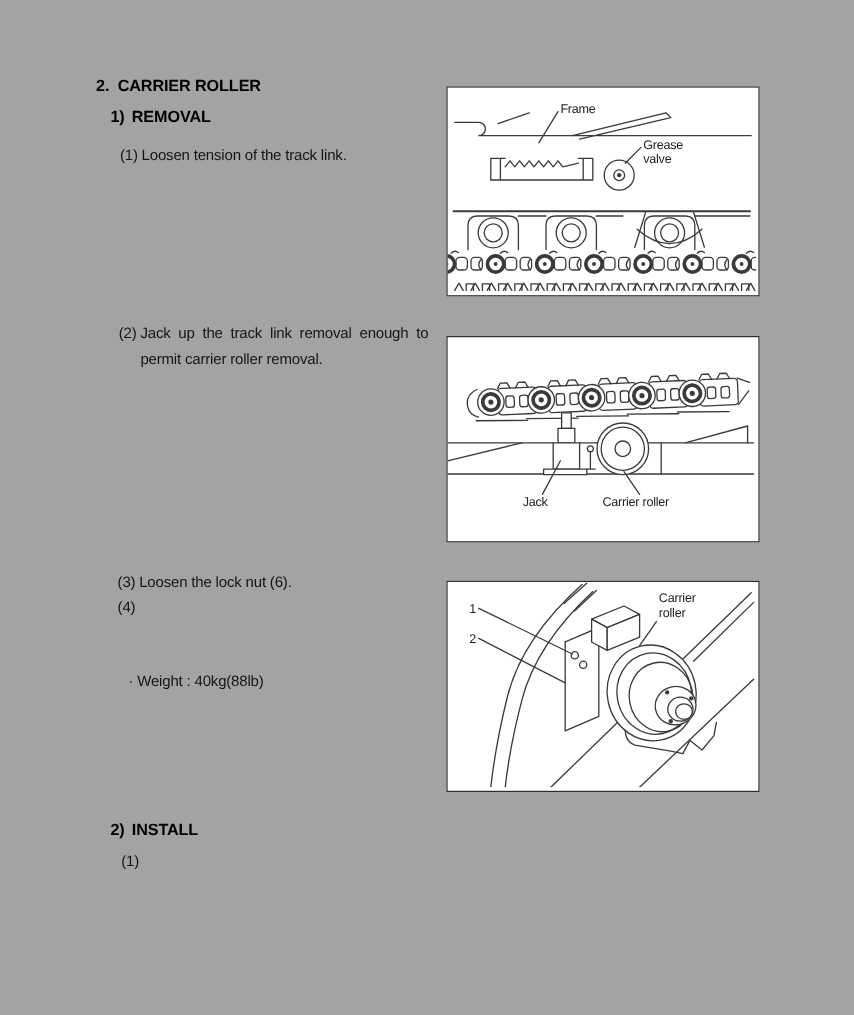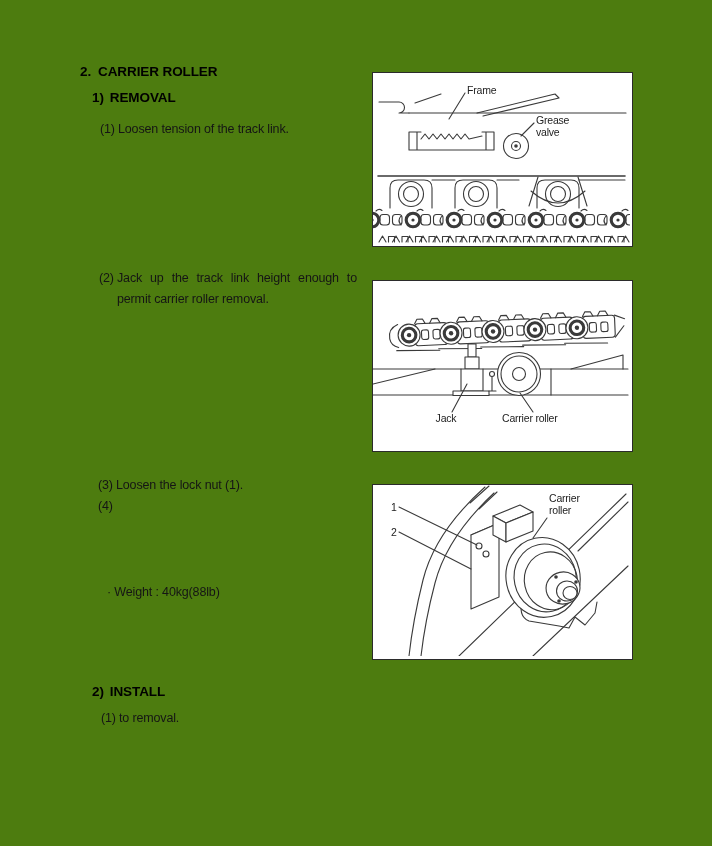--- a/index.html
+++ b/index.html
@@ -1,28 +1,28 @@
 <!DOCTYPE html>
 <html><head>
 <meta charset="utf-8">
 <style>
   html,body { margin:0; padding:0; background:#ffffff; }
   .page {
-    position:relative; width:712px; height:846px; background:#4d7c0f;
+    position:relative; width:712px; height:846px; background:#a3a3a3;
     font-family:"Liberation Sans", sans-serif; color:#111;
     overflow:hidden;
   }
   .h1 { position:absolute; font-weight:bold; font-size:13.5px; letter-spacing:-0.1px; color:#000; white-space:nowrap; }
   .h1 .num { display:inline-block; margin-right:7px; }
   .step { position:absolute; display:flex; font-size:12.5px; line-height:21px; letter-spacing:-0.15px; color:#151515; }
   .step .num { flex:0 0 18px; }
   .step .lines { flex:1 1 auto; min-width:0; }
   .ln { white-space:nowrap; }
   .ln.just { white-space:normal; text-align:justify; text-align-last:justify; }
-  .note { position:absolute; font-size:12.5px; letter-spacing:-0.15px; color:#151515; white-space:nowrap;margin-top:24px; }
+  .note { position:absolute; font-size:12.5px; letter-spacing:-0.15px; color:#151515; white-space:nowrap; }
   .fig { position:absolute; left:372px; width:259px; border:1.2px solid #2b2b2b; background:#fff; }
   .fig svg { display:block; }
   svg line, svg path, svg rect, svg circle, svg ellipse, svg polyline, svg polygon {
     stroke:#3a3a3a; stroke-width:1.1; fill:none; stroke-linecap:round; stroke-linejoin:round;
   }
   svg .wfill { fill:#ffffff; }
   svg .ring { stroke-width:3.1; }
   svg .dark { fill:#3a3a3a; stroke:none; }
   svg .thick { stroke-width:1.6; }
   svg text.flabel { font-family:"Liberation Sans", sans-serif; font-size:10.5px; fill:#222; stroke:none; letter-spacing:-0.2px; }
@@ -43,48 +43,47 @@
   <div class="step" style="left:100px; top:119px; width:230px;">
     <span class="num">(1)</span>
     <div class="lines">
       <div class="ln">Loosen tension of the track link.</div>
     </div>
   </div>
 
   <div class="step" style="left:99px; top:268px; width:258px;">
     <span class="num">(2)</span>
     <div class="lines">
-      <div class="ln just">Jack up the track link height enough to</div>
+      <div class="ln just">Jack up the track link removal enough to</div>
       <div class="ln">permit carrier roller removal.</div>
     </div>
   </div>
 
   <div class="step" style="left:98px; top:475px; width:246px;">
     <span class="num">(3)</span>
     <div class="lines">
-      <div class="ln">Loosen the lock nut (1).</div>
+      <div class="ln">Loosen the lock nut (6).</div>
     </div>
   </div>
 
   <div class="step" style="left:98px; top:496px; width:246px; line-height:21.5px;">
     <span class="num">(4)</span>
     <div class="lines">
     </div>
   </div>
 
   <div class="note" style="left:107px; top:561px;">· Weight : 40kg(88lb)</div>
 
   <div class="h1" style="left:92px; top:684px;">
     <span class="num" style="margin-right:6px;">2)</span><span>INSTALL</span>
   </div>
 
   <div class="step" style="left:101px; top:708px; width:258px; line-height:20.5px;">
     <span class="num">(1)</span>
     <div class="lines">
-      <div class="ln">to removal.</div>
     </div>
   </div>
 
   <div class="fig" style="top:72px; height:173px;">
     <svg width="257" height="170" viewBox="0 0 257 170">
       <defs>
         <g id="f1u">
           <path d="M-12,-4 q-4,4.5 0,9"></path>
           <path d="M4,-9 q3,-3 6,-0.5"></path>
           <circle cx="0" cy="0" r="6.8" class="ring"></circle>

